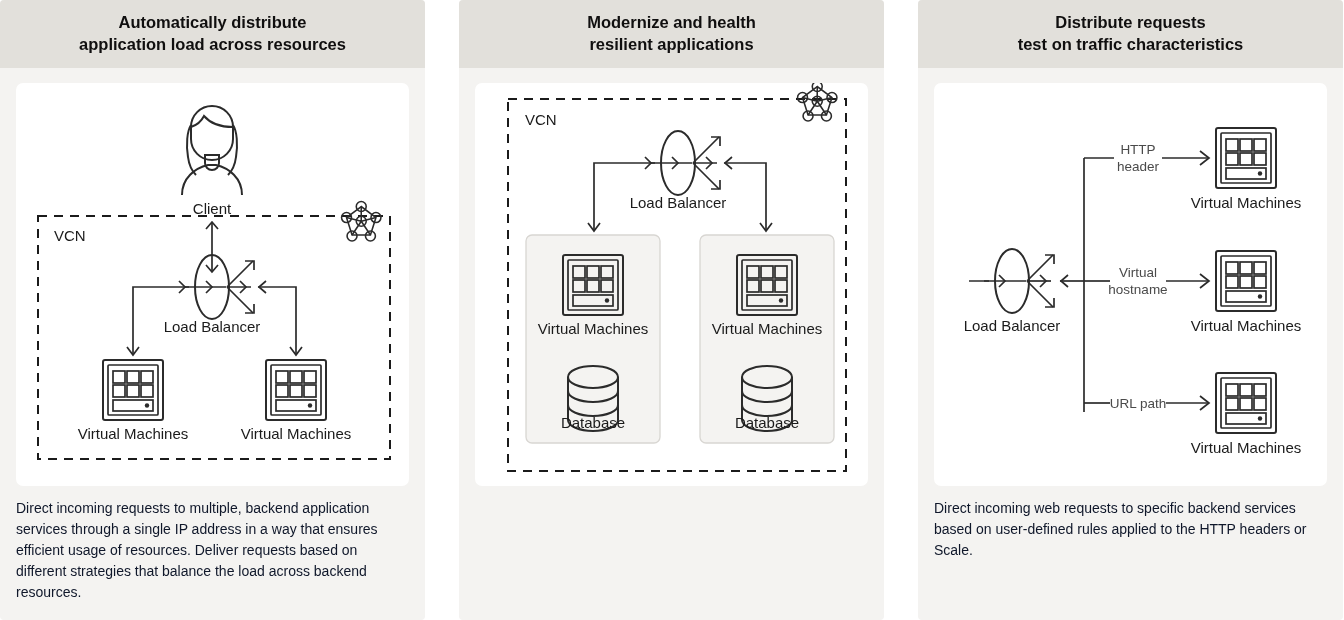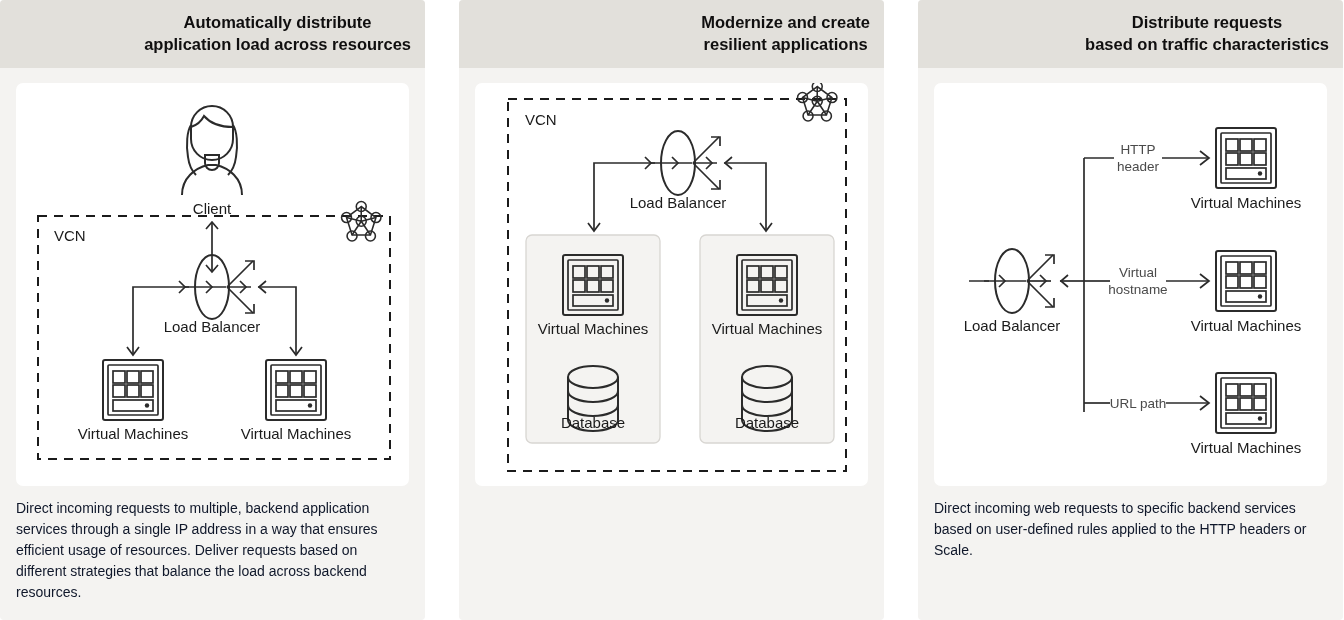--- a/index.html
+++ b/index.html
@@ -24,21 +24,21 @@
     display:flex;
     flex-direction:column;
     box-sizing:border-box;
     overflow:hidden;
   }
   .panel-header{
     background:#e2e0db;
     height:68px;
     display:flex;
     align-items:center;
-    justify-content:flex-end;
+    justify-content:center;
     text-align:center;
     padding:0 14px;
     box-sizing:border-box;
   }
   .panel-header h2{
     margin:0;
     font-size:16.5px;
     font-weight:bold;
     line-height:1.33;
     color:#100f0f;
@@ -167,21 +167,21 @@
           <circle cx="44" cy="45.5" r="2.2" fill="#2b2b2b"></circle>
         </g>
         <text class="lbl lbl-15" x="280" y="356" text-anchor="middle">Virtual Machines</text>
       </svg>
     </div>
     <p class="caption">Direct incoming requests to multiple, backend application services  through a single IP address in a way that ensures efficient usage of  resources. Deliver requests based on different strategies that balance the load across backend resources.</p>
   </section>
 
   <section class="panel">
     <div class="panel-header">
-      <h2>Modernize and create
+      <h2>Modernize and health
 resilient applications</h2>
     </div>
     <div class="card">
       <svg width="393" height="403" viewBox="0 0 393 403">
 
         <rect class="dashbox" x="33" y="16" width="338" height="372"></rect>
         <text class="lbl lbl-15" x="50" y="42">VCN</text>
 
         <g transform="translate(322,-2) scale(0.92)">
           <path class="stroke-thin" d="M22 6 L6 18 L12 37 L32 37 L38 18 Z"></path>
@@ -266,21 +266,21 @@
           <path class="stroke" d="M1 40 a25 11 0 0 0 50 0"></path>
         </g>
         <text class="lbl lbl-15" x="292" y="345" text-anchor="middle">Database</text>
       </svg>
     </div>
   </section>
 
   <section class="panel">
     <div class="panel-header">
       <h2>Distribute requests
-based on traffic characteristics</h2>
+test on traffic characteristics</h2>
     </div>
     <div class="card">
       <svg width="393" height="403" viewBox="0 0 393 403">
 
         <g>
           <ellipse class="stroke" cx="78" cy="198" rx="17" ry="32"></ellipse>
           <path class="stroke-thin" d="M50 198 h42"></path>
           <path class="stroke-thin" d="M35 198 h20"></path>
           <path class="stroke-thin" d="M65 192 l6 6 l-6 6"></path>
           <path class="stroke-thin" d="M93 198 h24"></path>

